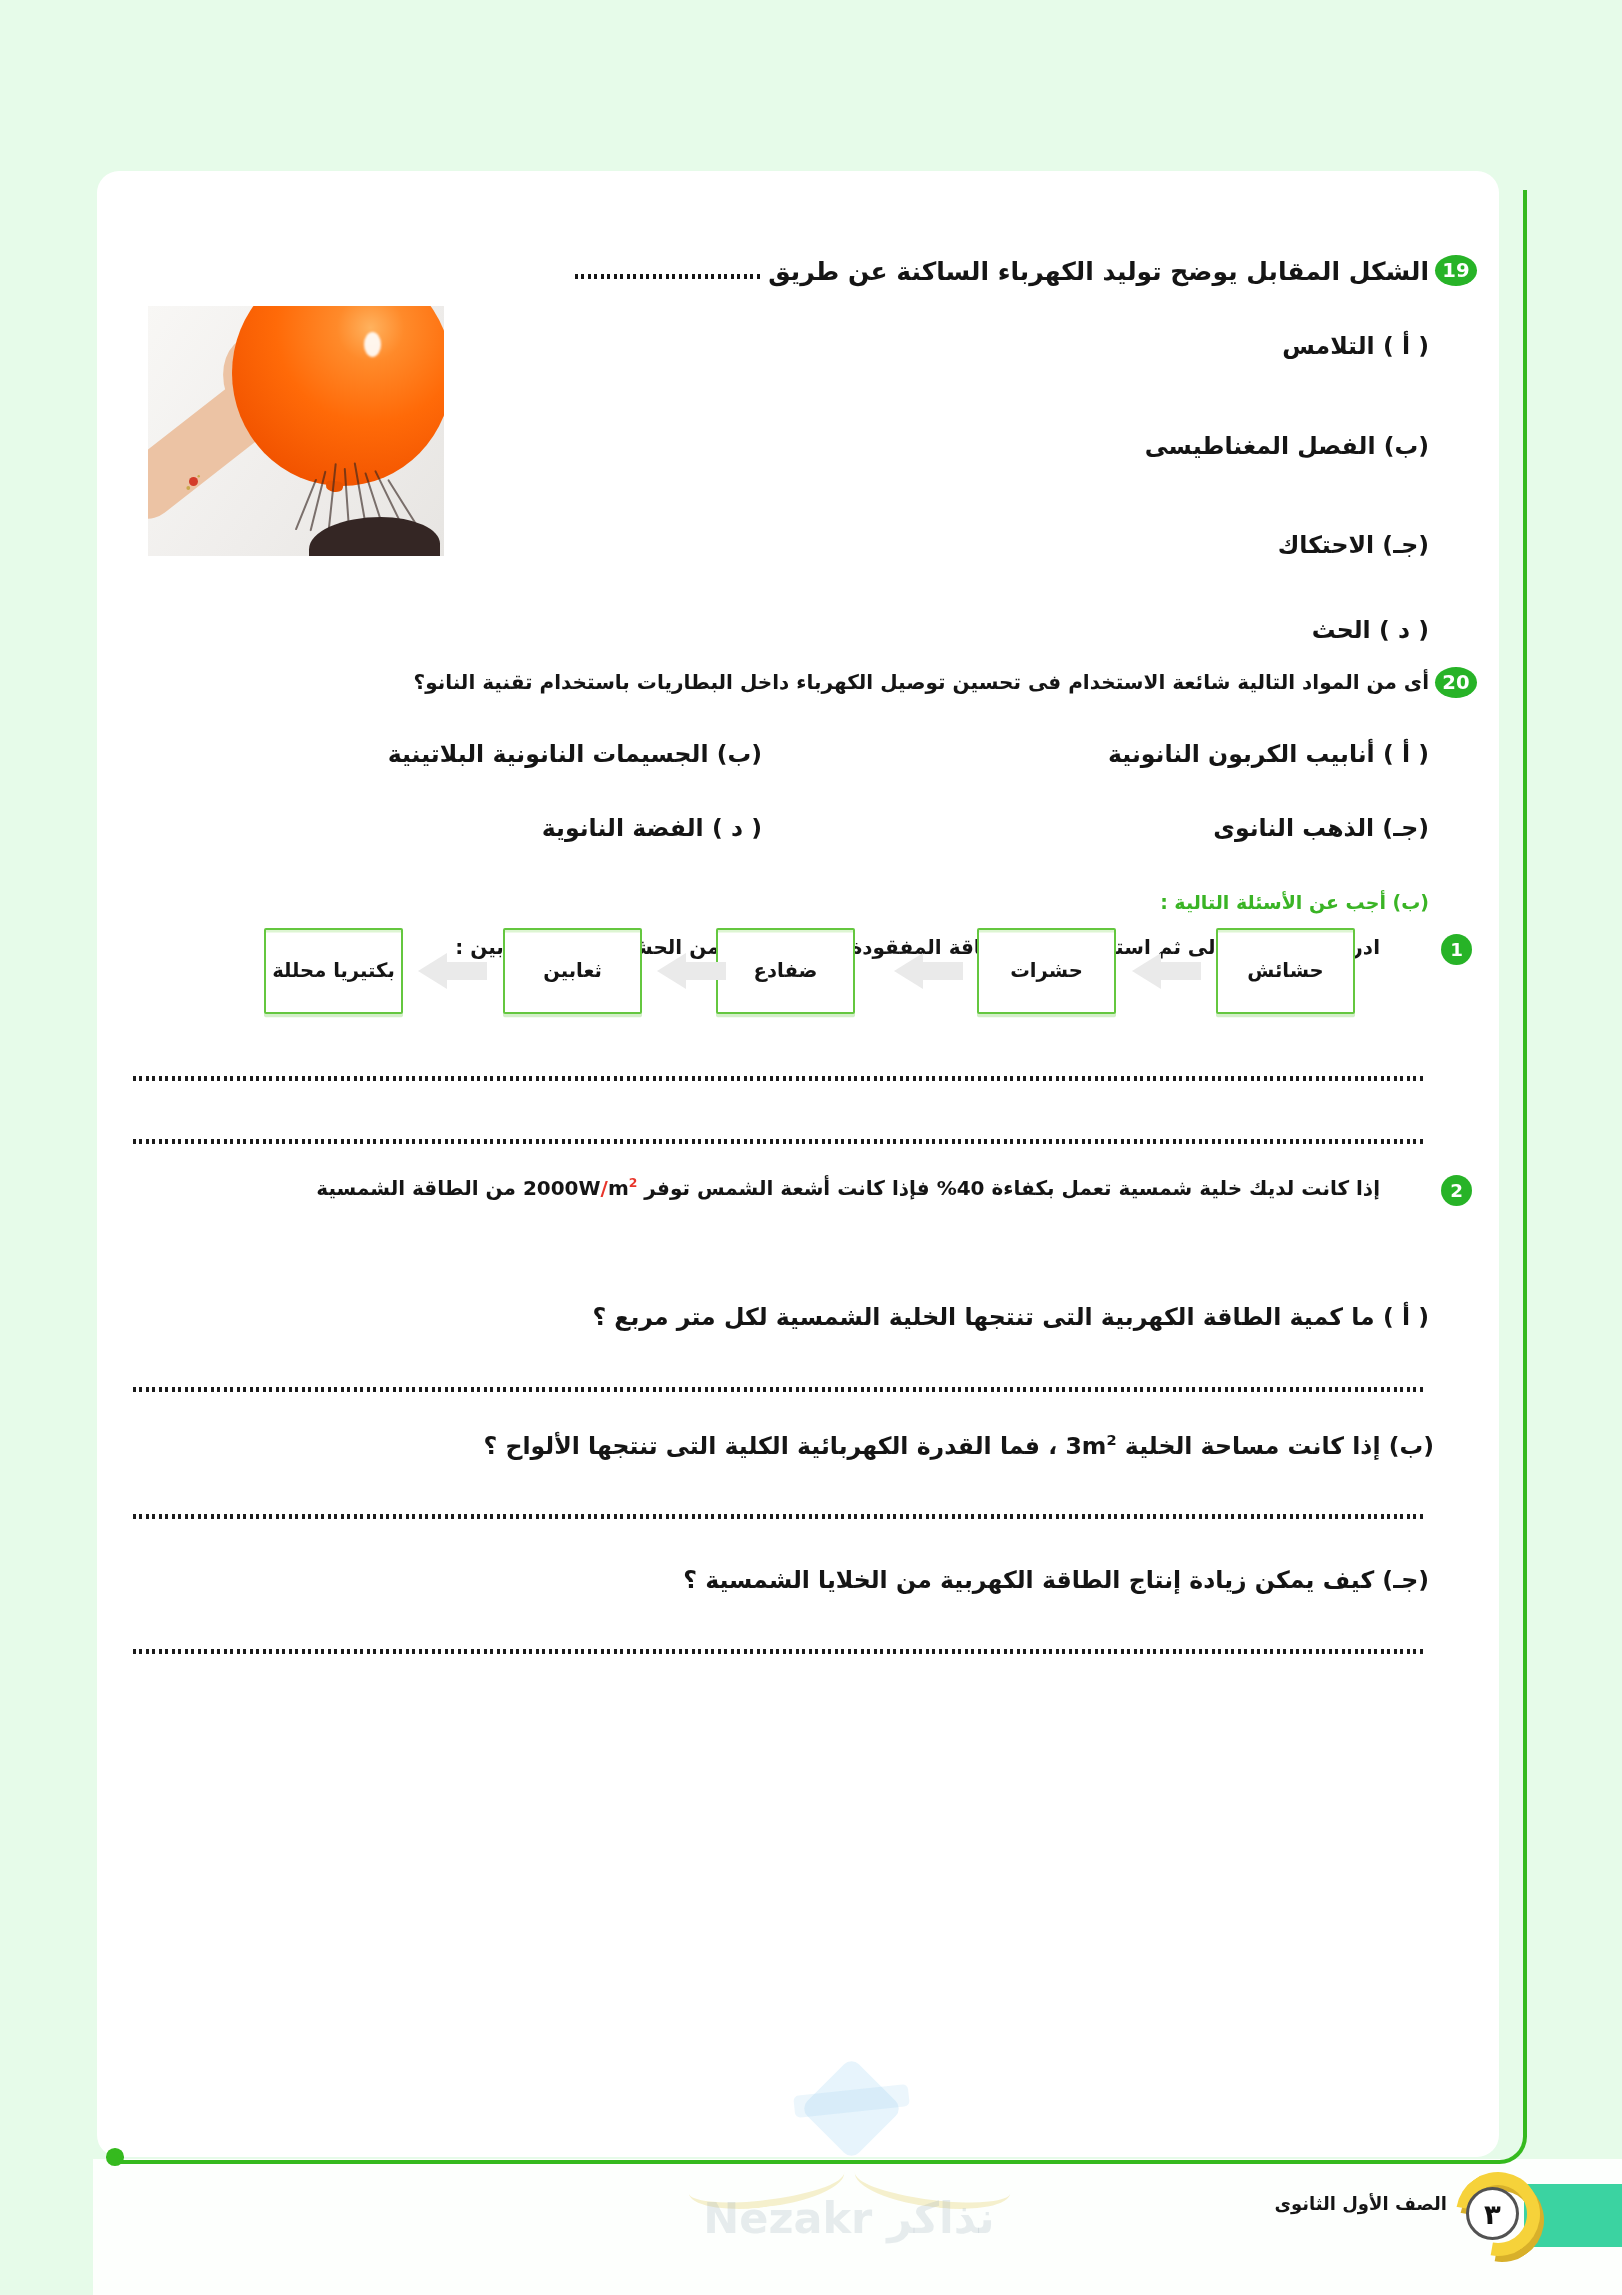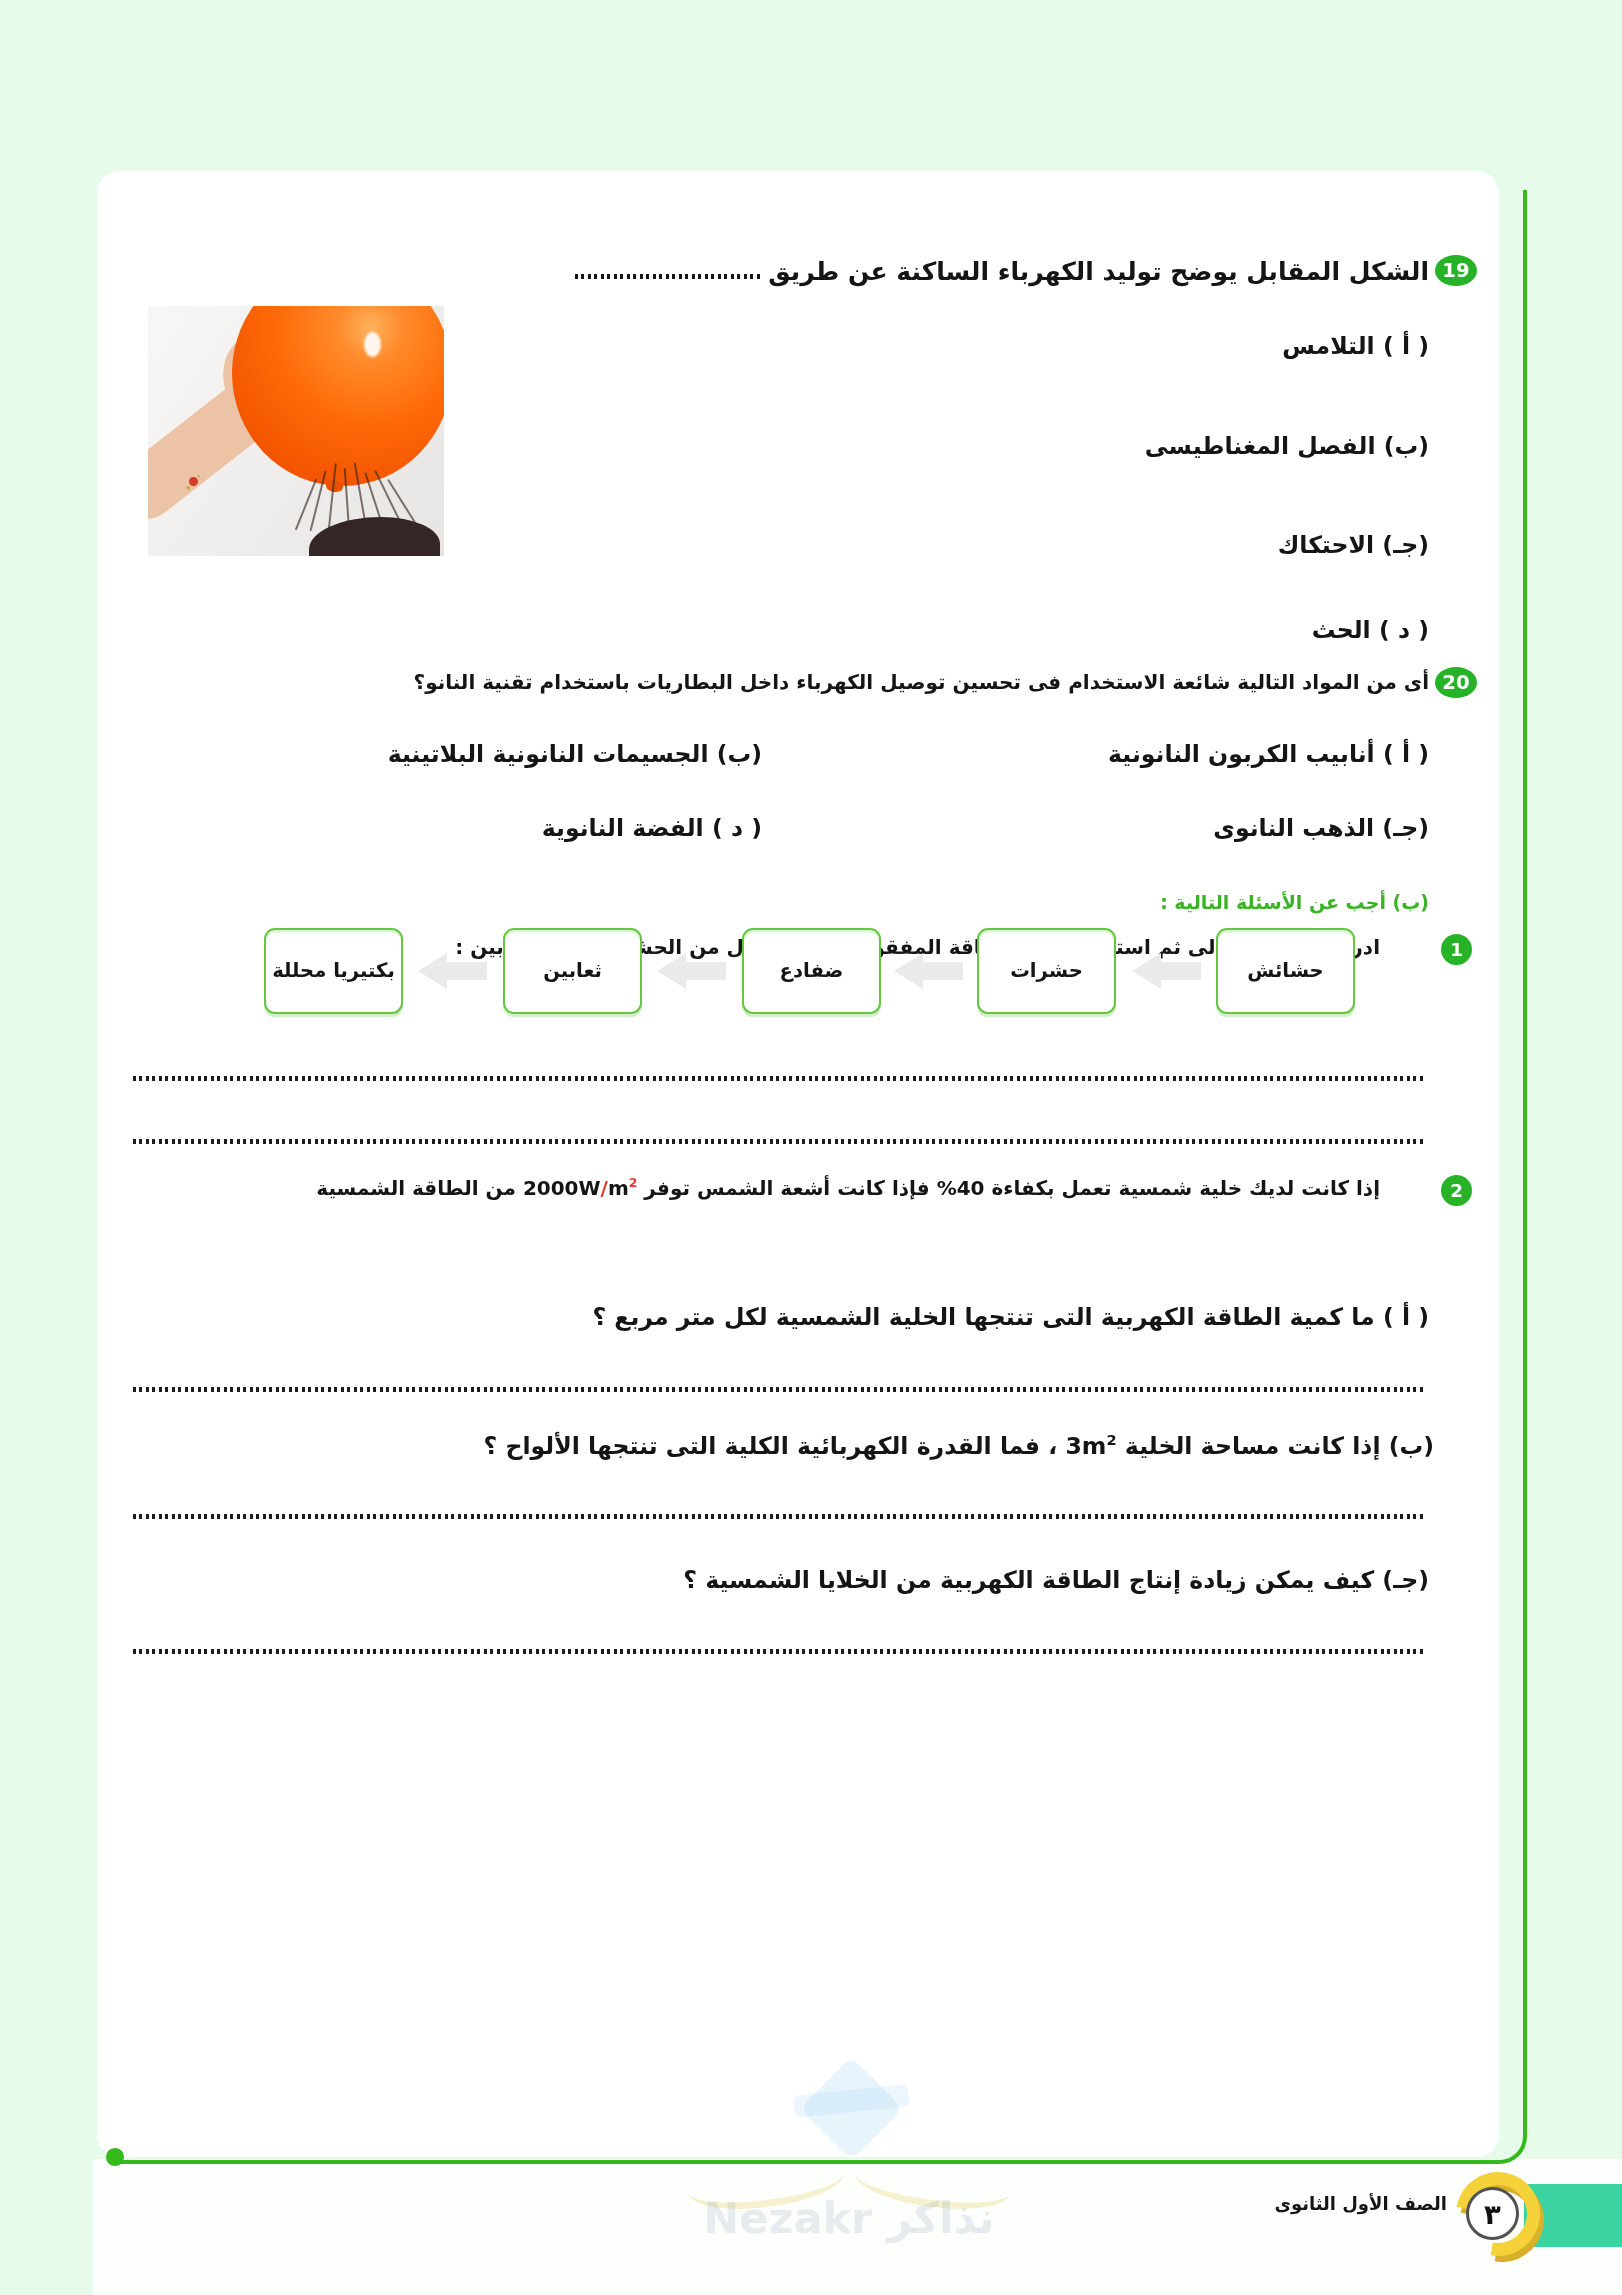--- a/index.html
+++ b/index.html
@@ -27,21 +27,21 @@
   .ltr{direction:ltr;unicode-bidi:isolate;}
   sup{font-size:0.62em;font-weight:800;}
   .leader{flex:1;height:4.6px;align-self:center;margin-top:10.5px;
           background:repeating-linear-gradient(90deg,#151515 0 2.6px,transparent 2.6px 6.5px);}
   .q19-line{position:absolute;right:193px;left:576px;top:257px;display:flex;gap:6.5px;
             font-size:25px;font-weight:800;white-space:nowrap;z-index:2;}
   .dotline{position:absolute;left:134px;width:1292px;height:4.6px;z-index:2;
            background:repeating-linear-gradient(90deg,#1c1c1c 0 2.6px,transparent 2.6px 6.5px);}
   
   .chain-box{position:absolute;top:928px;width:139px;height:86px;background:#fff;
-             border:2.6px solid #64c73f;border-radius:11px;box-shadow:0 3.3px 0 rgba(130,205,100,.35), inset 0 2.6px 0 #ddf5d2;
+             border:2.6px solid #64c73f;border-radius:2px;box-shadow:0 3.3px 0 rgba(130,205,100,.35), inset 0 2.6px 0 #ddf5d2;
              display:flex;align-items:center;justify-content:center;text-align:center;
              font-size:19.6px;font-weight:800;line-height:1.15;z-index:2;padding:2.6px;box-sizing:border-box;}
   .arrow{position:absolute;top:953px;width:68px;height:37px;z-index:2;}
   .arrow .head{position:absolute;left:0;top:0;width:0;height:0;
                border-top:18.3px solid transparent;border-bottom:18.3px solid transparent;
                border-right:29px solid #eaeaea;}
   .arrow .tail{position:absolute;left:27.5px;top:9.2px;width:41px;height:18.3px;background:#eaeaea;}
   
   .photo{position:absolute;left:149px;top:306px;width:296px;height:250px;z-index:2;overflow:hidden;
          background:linear-gradient(125deg,#f8f7f5 0%,#efedeb 55%,#e7e5e2 100%);}
@@ -157,21 +157,21 @@
   <div class="chain-box" style="left:1217px;">حشائش</div>
   <div class="arrow" style="left:1133px;">
       <div class="tail"></div>
       <div class="head"></div>
     </div>
   <div class="chain-box" style="left:978px;">حشرات</div>
   <div class="arrow" style="left:895px;">
       <div class="tail"></div>
       <div class="head"></div>
     </div>
-  <div class="chain-box" style="left:743px;">ضفادع</div>
+  <div class="chain-box" style="left:717px;">ضفادع</div>
   <div class="arrow" style="left:658px;">
       <div class="tail"></div>
       <div class="head"></div>
     </div>
   <div class="chain-box" style="left:504px;">ثعابين</div>
   <div class="arrow" style="left:419px;">
       <div class="tail"></div>
       <div class="head"></div>
     </div>
   <div class="chain-box" style="left:265px;">بكتيريا محللة</div>

